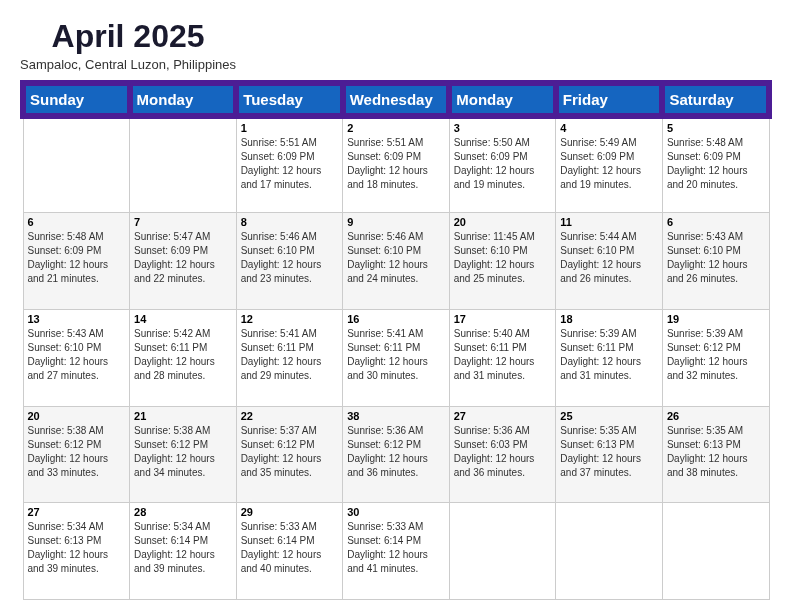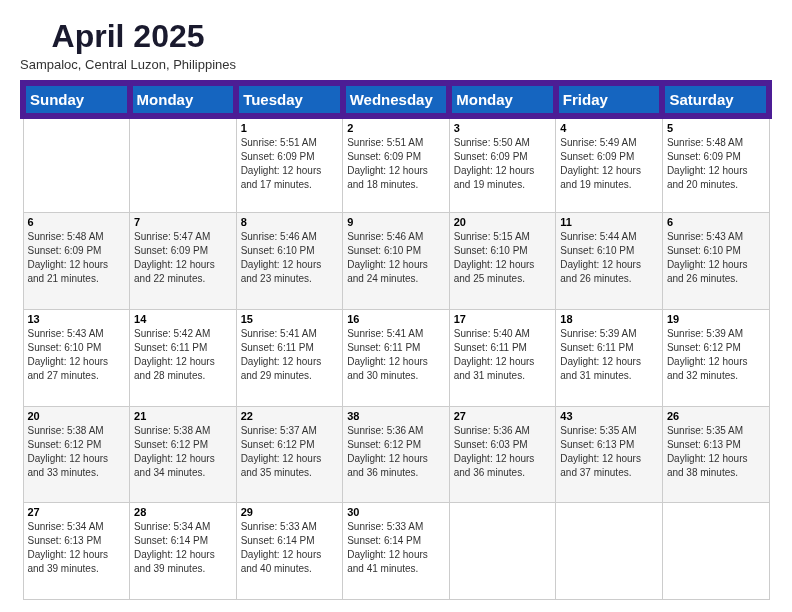--- a/index.html
+++ b/index.html
@@ -180,21 +180,21 @@
 Daylight: 12 hours and 23 minutes.</div>
           </td>
           <td>
             <div class="day-number">9</div>
             <div class="day-info">Sunrise: 5:46 AM
 Sunset: 6:10 PM
 Daylight: 12 hours and 24 minutes.</div>
           </td>
           <td>
             <div class="day-number">20</div>
-            <div class="day-info">Sunrise: 5:15 AM
+            <div class="day-info">Sunrise: 11:45 AM
 Sunset: 6:10 PM
 Daylight: 12 hours and 25 minutes.</div>
           </td>
           <td>
             <div class="day-number">11</div>
             <div class="day-info">Sunrise: 5:44 AM
 Sunset: 6:10 PM
 Daylight: 12 hours and 26 minutes.</div>
           </td>
           <td>
@@ -211,21 +211,21 @@
 Sunset: 6:10 PM
 Daylight: 12 hours and 27 minutes.</div>
           </td>
           <td>
             <div class="day-number">14</div>
             <div class="day-info">Sunrise: 5:42 AM
 Sunset: 6:11 PM
 Daylight: 12 hours and 28 minutes.</div>
           </td>
           <td>
-            <div class="day-number">15</div>
+            <div class="day-number">12</div>
             <div class="day-info">Sunrise: 5:41 AM
 Sunset: 6:11 PM
 Daylight: 12 hours and 29 minutes.</div>
           </td>
           <td>
             <div class="day-number">16</div>
             <div class="day-info">Sunrise: 5:41 AM
 Sunset: 6:11 PM
 Daylight: 12 hours and 30 minutes.</div>
           </td>
@@ -273,21 +273,21 @@
 Sunset: 6:12 PM
 Daylight: 12 hours and 36 minutes.</div>
           </td>
           <td>
             <div class="day-number">27</div>
             <div class="day-info">Sunrise: 5:36 AM
 Sunset: 6:03 PM
 Daylight: 12 hours and 36 minutes.</div>
           </td>
           <td>
-            <div class="day-number">43</div>
+            <div class="day-number">25</div>
             <div class="day-info">Sunrise: 5:35 AM
 Sunset: 6:13 PM
 Daylight: 12 hours and 37 minutes.</div>
           </td>
           <td>
             <div class="day-number">26</div>
             <div class="day-info">Sunrise: 5:35 AM
 Sunset: 6:13 PM
 Daylight: 12 hours and 38 minutes.</div>
           </td>

